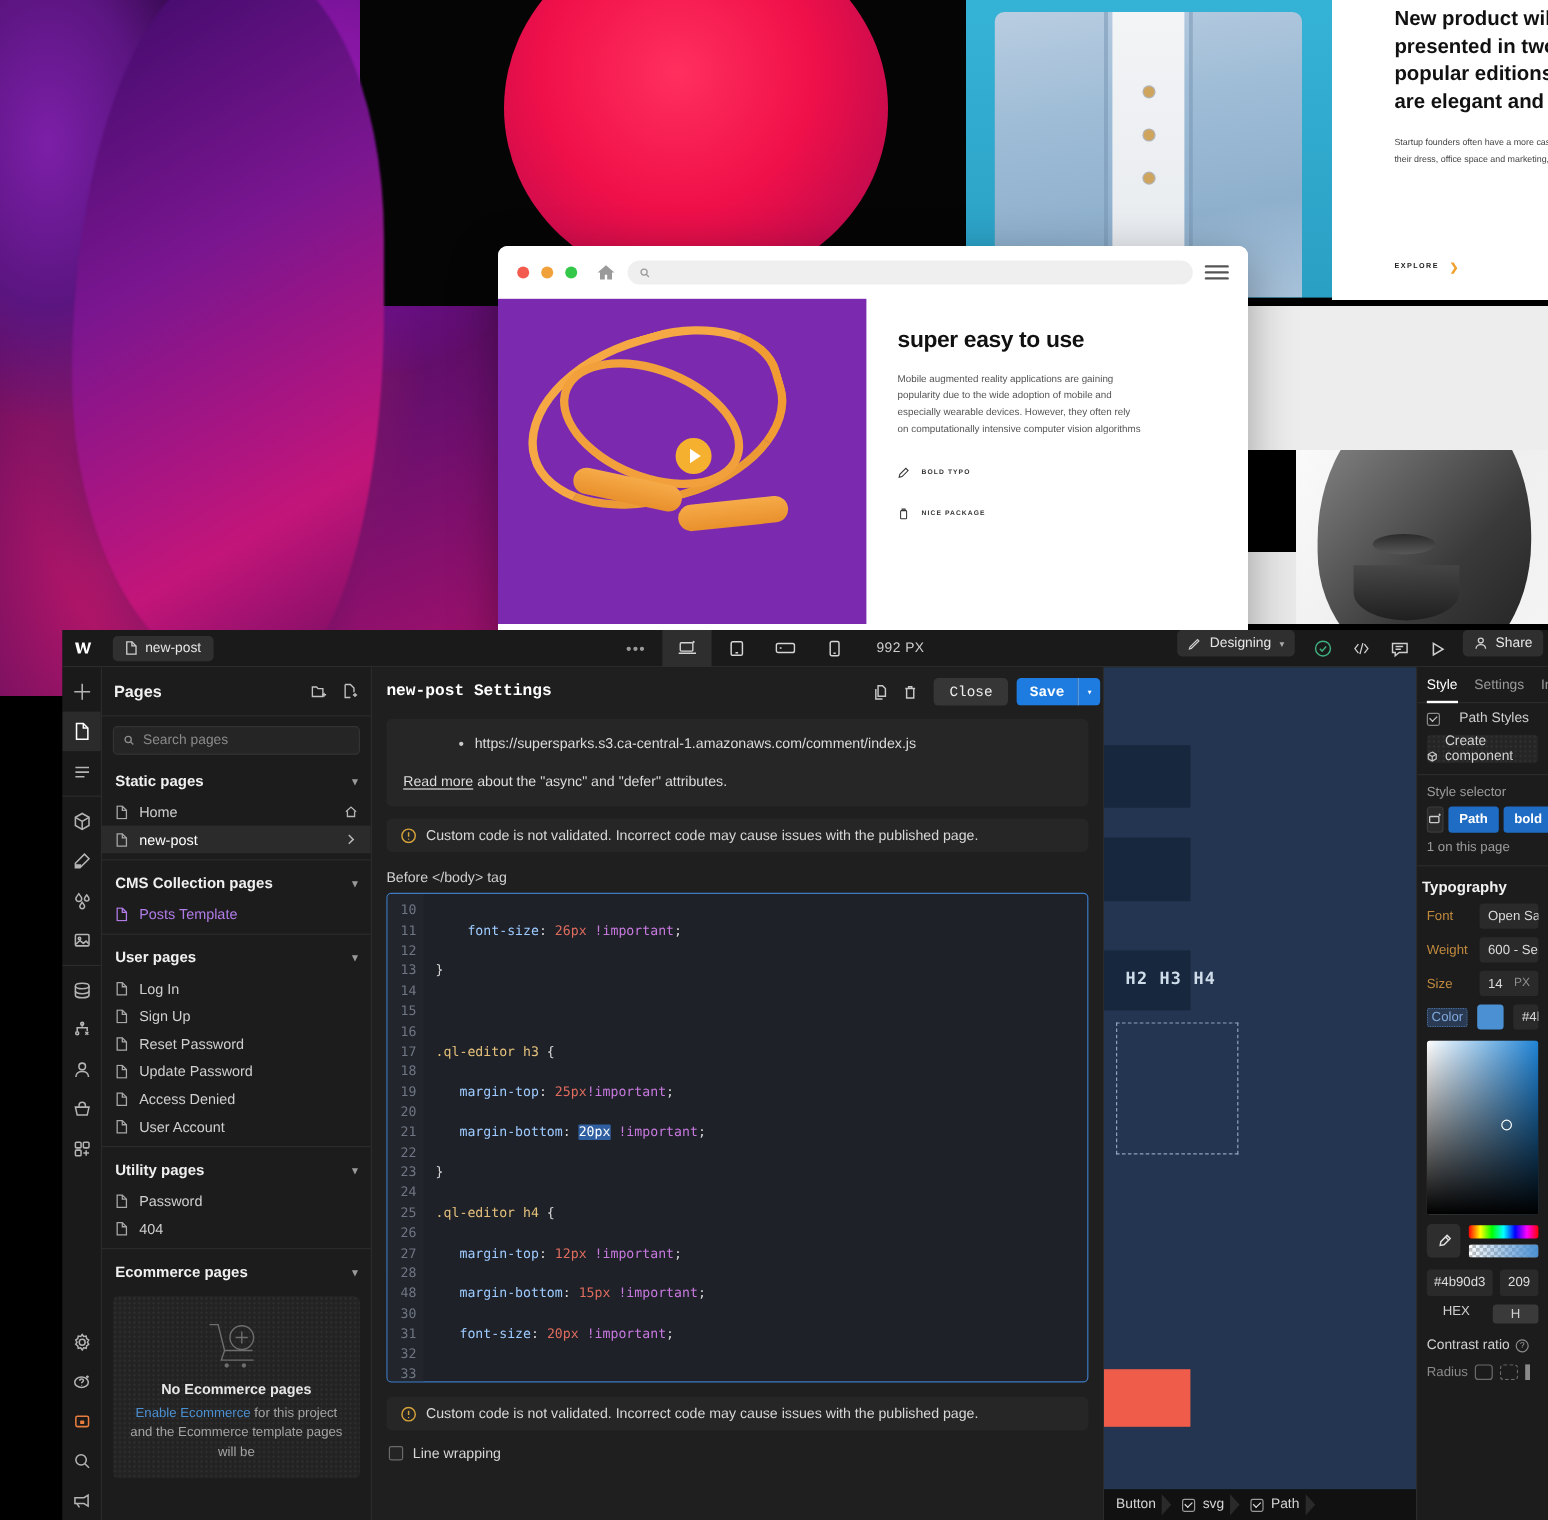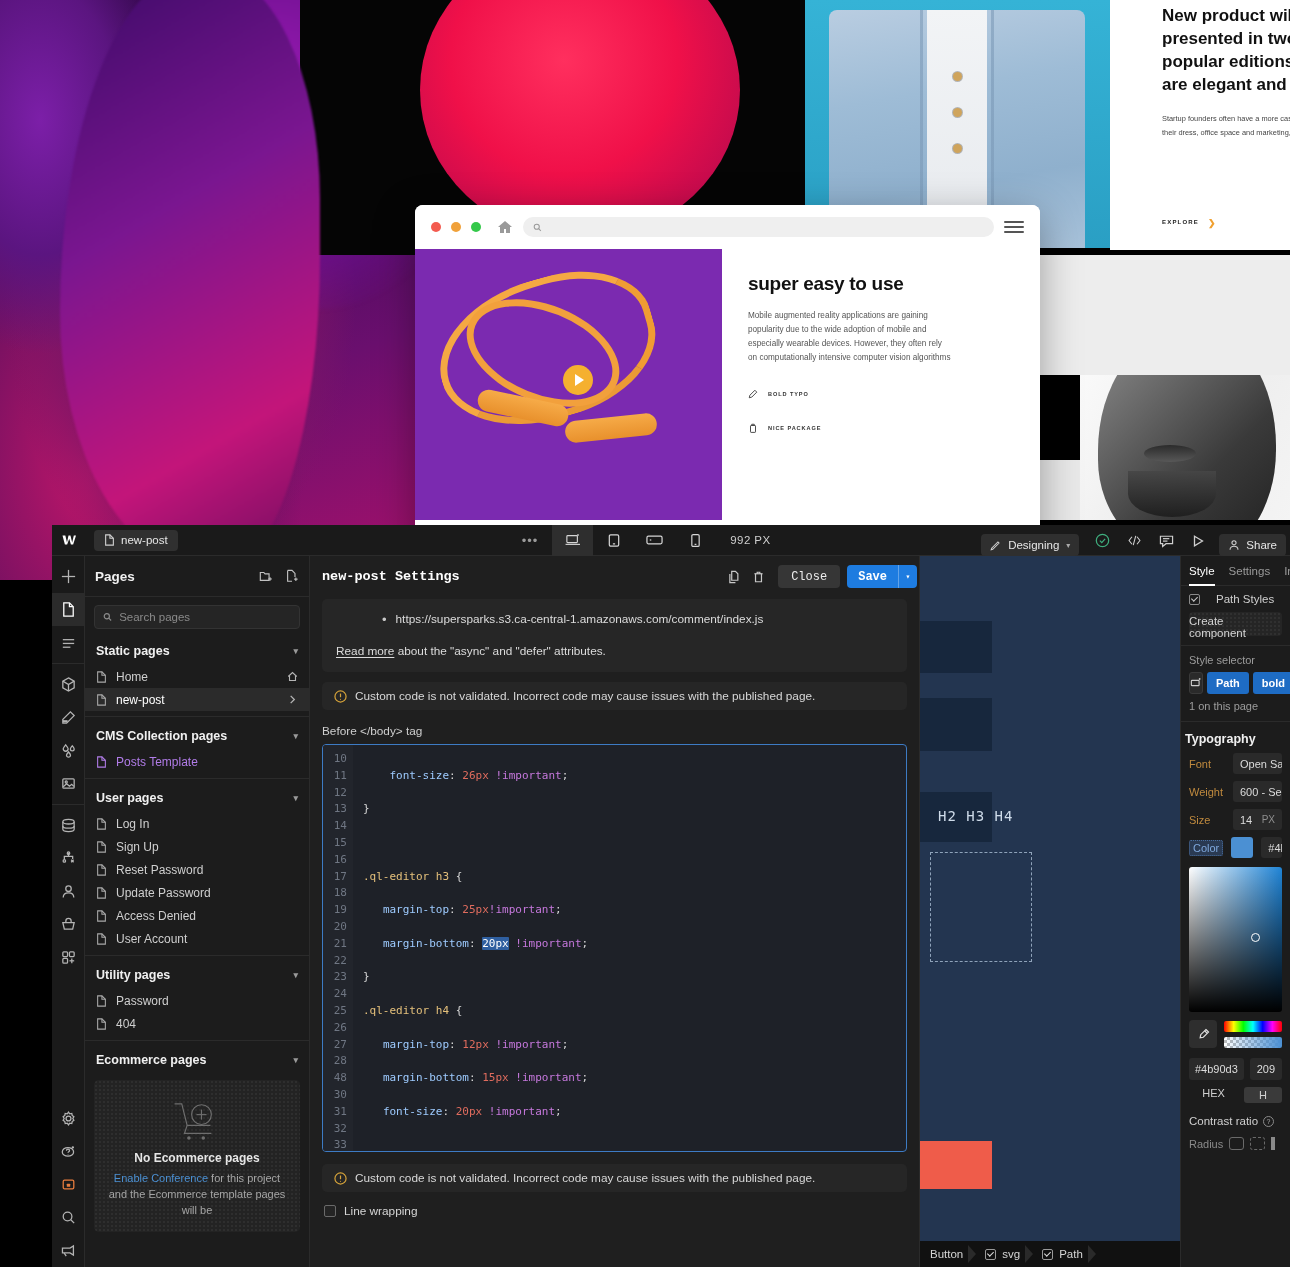--- a/index.html
+++ b/index.html
@@ -144,21 +144,21 @@
   .wf-pagechip {
     display:flex; align-items:center; gap:6px; height:21px; padding: 0 10px;
     background:#303030; border-radius:4px; margin-left:6px; font-size:11.5px; color:#e6e6e6;
   }
   .wf-pagechip svg { width:11px; height:12px; stroke:#cfcfcf; fill:none; stroke-width:1.3; }
   .wf-dots { margin-left: 330px; color:#9a9a9a; letter-spacing:1px; font-size:13px; padding: 0 14px;}
   .wf-bp { width: 41px; height:31px; display:flex; align-items:center; justify-content:center; }
   .wf-bp.active { background:#2e2e2e; }
   .wf-bp svg { stroke:#d6d6d6; fill:none; stroke-width:1.3; }
   .wf-px { margin-left: 14px; font-size:11.5px; color:#cfcfcf; letter-spacing:.4px;}
-  .wf-top-right { position:absolute; right: 0; top:0; height:31px; display:flex; align-items:flex-end; gap:2px; padding-right:4px;}
+  .wf-top-right { position:absolute; right: 0; top:0; height:31px; display:flex; align-items:flex-start; gap:2px; padding-right:4px;}
   .wf-mode {
     display:flex; align-items:center; gap:7px; background:#2f2f2f; border-radius:4px;
     height:22px; padding: 0 9px; font-size:11.5px; color:#e6e6e6; margin-right:6px;
   }
   .wf-mode .pen { width:11px;height:11px; stroke:#cfcfcf; fill:none; stroke-width:1.3;}
   .wf-mode .chev { font-size:8px; color:#aaa; }
   .wf-ic { width:30px; height:31px; display:flex; align-items:center; justify-content:center; }
   .wf-ic svg { stroke:#cfcfcf; fill:none; stroke-width:1.3; }
   .wf-check svg { stroke:#3fae7e; }
   .wf-share {
@@ -269,21 +269,21 @@
   .t-punc  { color:#d6d6d6; }
   .hl { background:#2f5fa0; color:#fff; border-radius:1px;}
 
   .warn2 { margin: 12px 12px 0; }
   .linewrap { display:flex; align-items:center; gap:8px; padding: 12px 14px 0; font-size:11.8px; color:#d6d6d6;}
   .cbox { width:12px;height:12px;border:1px solid #6a6a6a;border-radius:2px;background:#242424;}
 
   
   .canvas { flex:1; background:#233550; position:relative; overflow:hidden; }
   .cv-block { position:absolute; background:#17273d; }
-  .cv-h { position:absolute; color:#cfdcea; font-family:"DejaVu Sans Mono", monospace; font-weight:400; font-size:14px; letter-spacing:1px;}
+  .cv-h { position:absolute; color:#cfdcea; font-family:"DejaVu Sans Mono", monospace; font-weight:700; font-size:14px; letter-spacing:1px;}
   .cv-outline { position:absolute; border:1px dashed #8fa3ba; }
   .cv-red { position:absolute; background:#ef5c4a; }
   .breadcrumb {
     position:absolute; left:0; bottom:0; height:26px; background:#111; width:100%;
     display:flex; align-items:center; font-size:11.5px; color:#d5d5d5;
   }
   .bc-item { display:flex; align-items:center; gap:6px; padding: 0 12px 0 10px; position:relative; }
   .bc-item:after {
     content:""; position:absolute; right:-1px; top:50%; margin-top:-9px;
     border-left:8px solid #2a2a2a; border-top:9px solid transparent; border-bottom:9px solid transparent;
@@ -295,21 +295,21 @@
   .style-panel { width: 110px; background:#1c1c1c; border-left:1px solid #2b2b2b; display:flex; flex-direction:column; overflow:hidden; }
   .sp-tabs { display:flex; height:30px; align-items:center; padding: 0 8px; gap:14px; border-bottom:1px solid #2b2b2b;}
   .sp-tab { font-size:11.5px; color:#9a9a9a; position:relative; height:30px; display:flex; align-items:center;}
   .sp-tab.active { color:#fff; }
   .sp-tab.active:after { content:""; position:absolute; left:0; right:0; bottom:0; height:2px; background:#fff; }
   .sp-row { padding: 7px 8px 0; display:flex; align-items:center; gap:16px; font-size:11.5px; color:#cfcfcf;}
   .sp-chk { width:11px;height:11px;border:1px solid #8a8a8a;border-radius:2px;display:flex;align-items:center;justify-content:center;flex:none;}
   .sp-chk:after{content:"";width:5px;height:2.5px;border-left:1.2px solid #ccc;border-bottom:1.2px solid #ccc;transform:rotate(-45deg) translate(0,-1px);}
   .sp-create { margin: 7px 8px 0; height:24px; background:#252525; border-radius:4px;
     display:flex; align-items:flex-end; justify-content:center; gap:6px; font-size:11.5px; color:#d4d4d4;
-    background-image: radial-gradient(rgba(255,255,255,.05) 1px, transparent 1px); background-size:4px 4px;flex-direction:column;}
+    background-image: radial-gradient(rgba(255,255,255,.05) 1px, transparent 1px); background-size:4px 4px;}
   .sp-create svg { width:11px;height:11px;stroke:#c8c8c8;fill:none;stroke-width:1.3;}
   .sp-sep { height:1px; background:#2b2b2b; margin: 9px 0 0; }
   .sp-label { padding: 8px 8px 0; font-size:11px; color:#9c9c9c; }
   .sel-row { display:flex; gap:4px; padding: 6px 8px 0; }
   .sel-ic { width:28px;height:22px;background:#2a2a2a;border:1px solid #3a3a3a;border-radius:3px;display:flex;align-items:center;justify-content:center;}
   .sel-ic svg{width:12px;height:12px;stroke:#ccc;fill:none;stroke-width:1.3;}
   .sel-chip { background:#1e6cc4; color:#fff; font-size:11px; font-weight:700; border-radius:3px; height:22px; padding: 0 9px; display:flex; align-items:center; }
   .sp-note { padding: 6px 8px 0; font-size:11px; color:#9c9c9c; }
   .sp-h { padding: 10px 4px 0; font-size:12.5px; font-weight:700; color:#f0f0f0; }
   .fr { display:flex; align-items:center; gap:8px; padding: 7px 8px 0; }
@@ -790,21 +790,21 @@
           <svg viewBox="0 0 58 48">
               <path d="M4 6h8l6 24h26"></path>
               <path d="M18 30l-3 9h30"></path>
               <circle cx="34" cy="18" r="11"></circle>
               <line x1="34" y1="12.4" x2="34" y2="23.6"></line>
               <line x1="28.4" y1="18" x2="39.6" y2="18"></line>
               <circle cx="20" cy="44" r="2" fill="#6e6e6e" stroke="none"></circle>
               <circle cx="36" cy="44" r="2" fill="#6e6e6e" stroke="none"></circle>
             </svg>
           <div class="ecom-t">No Ecommerce pages</div>
-          <div class="ecom-p"><a href="#">Enable Conference</a><span> for this project and the Ecommerce template pages will be</span></div>
+          <div class="ecom-p"><a href="#">Enable Ecommerce</a><span> for this project and the Ecommerce template pages will be</span></div>
         </div>
       </div>
     </div>
 
     <div class="settings">
       <div class="set-head">
         <div class="set-title">new-post Settings</div>
         <div class="sic">
             <svg viewBox="0 0 14 15">
               <path d="M4 1.5h4l2.6 2.6V11H4z"></path>

